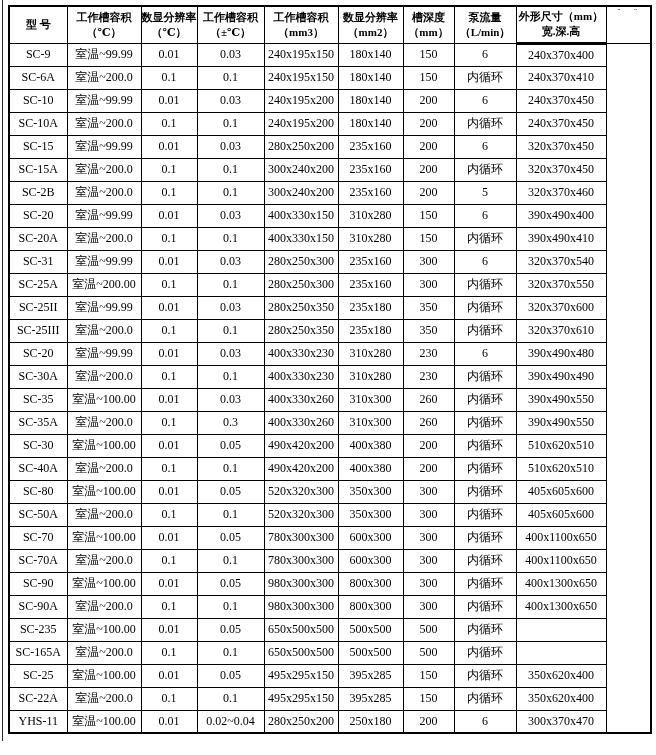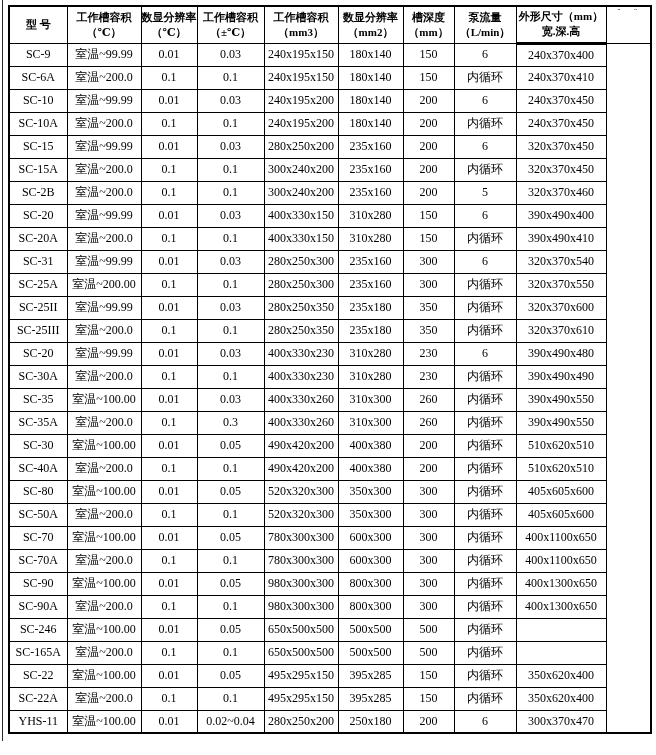--- a/index.html
+++ b/index.html
@@ -384,21 +384,21 @@
         <td>室温~200.0</td>
         <td>0.1</td>
         <td>0.1</td>
         <td>980x300x300</td>
         <td>800x300</td>
         <td>300</td>
         <td>内循环</td>
         <td>400x1300x650</td>
       </tr>
       <tr>
-        <td>SC-246</td>
+        <td>SC-235</td>
         <td>室温~100.00</td>
         <td>0.01</td>
         <td>0.05</td>
         <td>650x500x500</td>
         <td>500x500</td>
         <td>500</td>
         <td>内循环</td>
         <td></td>
       </tr>
       <tr>
@@ -406,21 +406,21 @@
         <td>室温~200.0</td>
         <td>0.1</td>
         <td>0.1</td>
         <td>650x500x500</td>
         <td>500x500</td>
         <td>500</td>
         <td>内循环</td>
         <td></td>
       </tr>
       <tr>
-        <td>SC-22</td>
+        <td>SC-25</td>
         <td>室温~100.00</td>
         <td>0.01</td>
         <td>0.05</td>
         <td>495x295x150</td>
         <td>395x285</td>
         <td>150</td>
         <td>内循环</td>
         <td>350x620x400</td>
       </tr>
       <tr>

